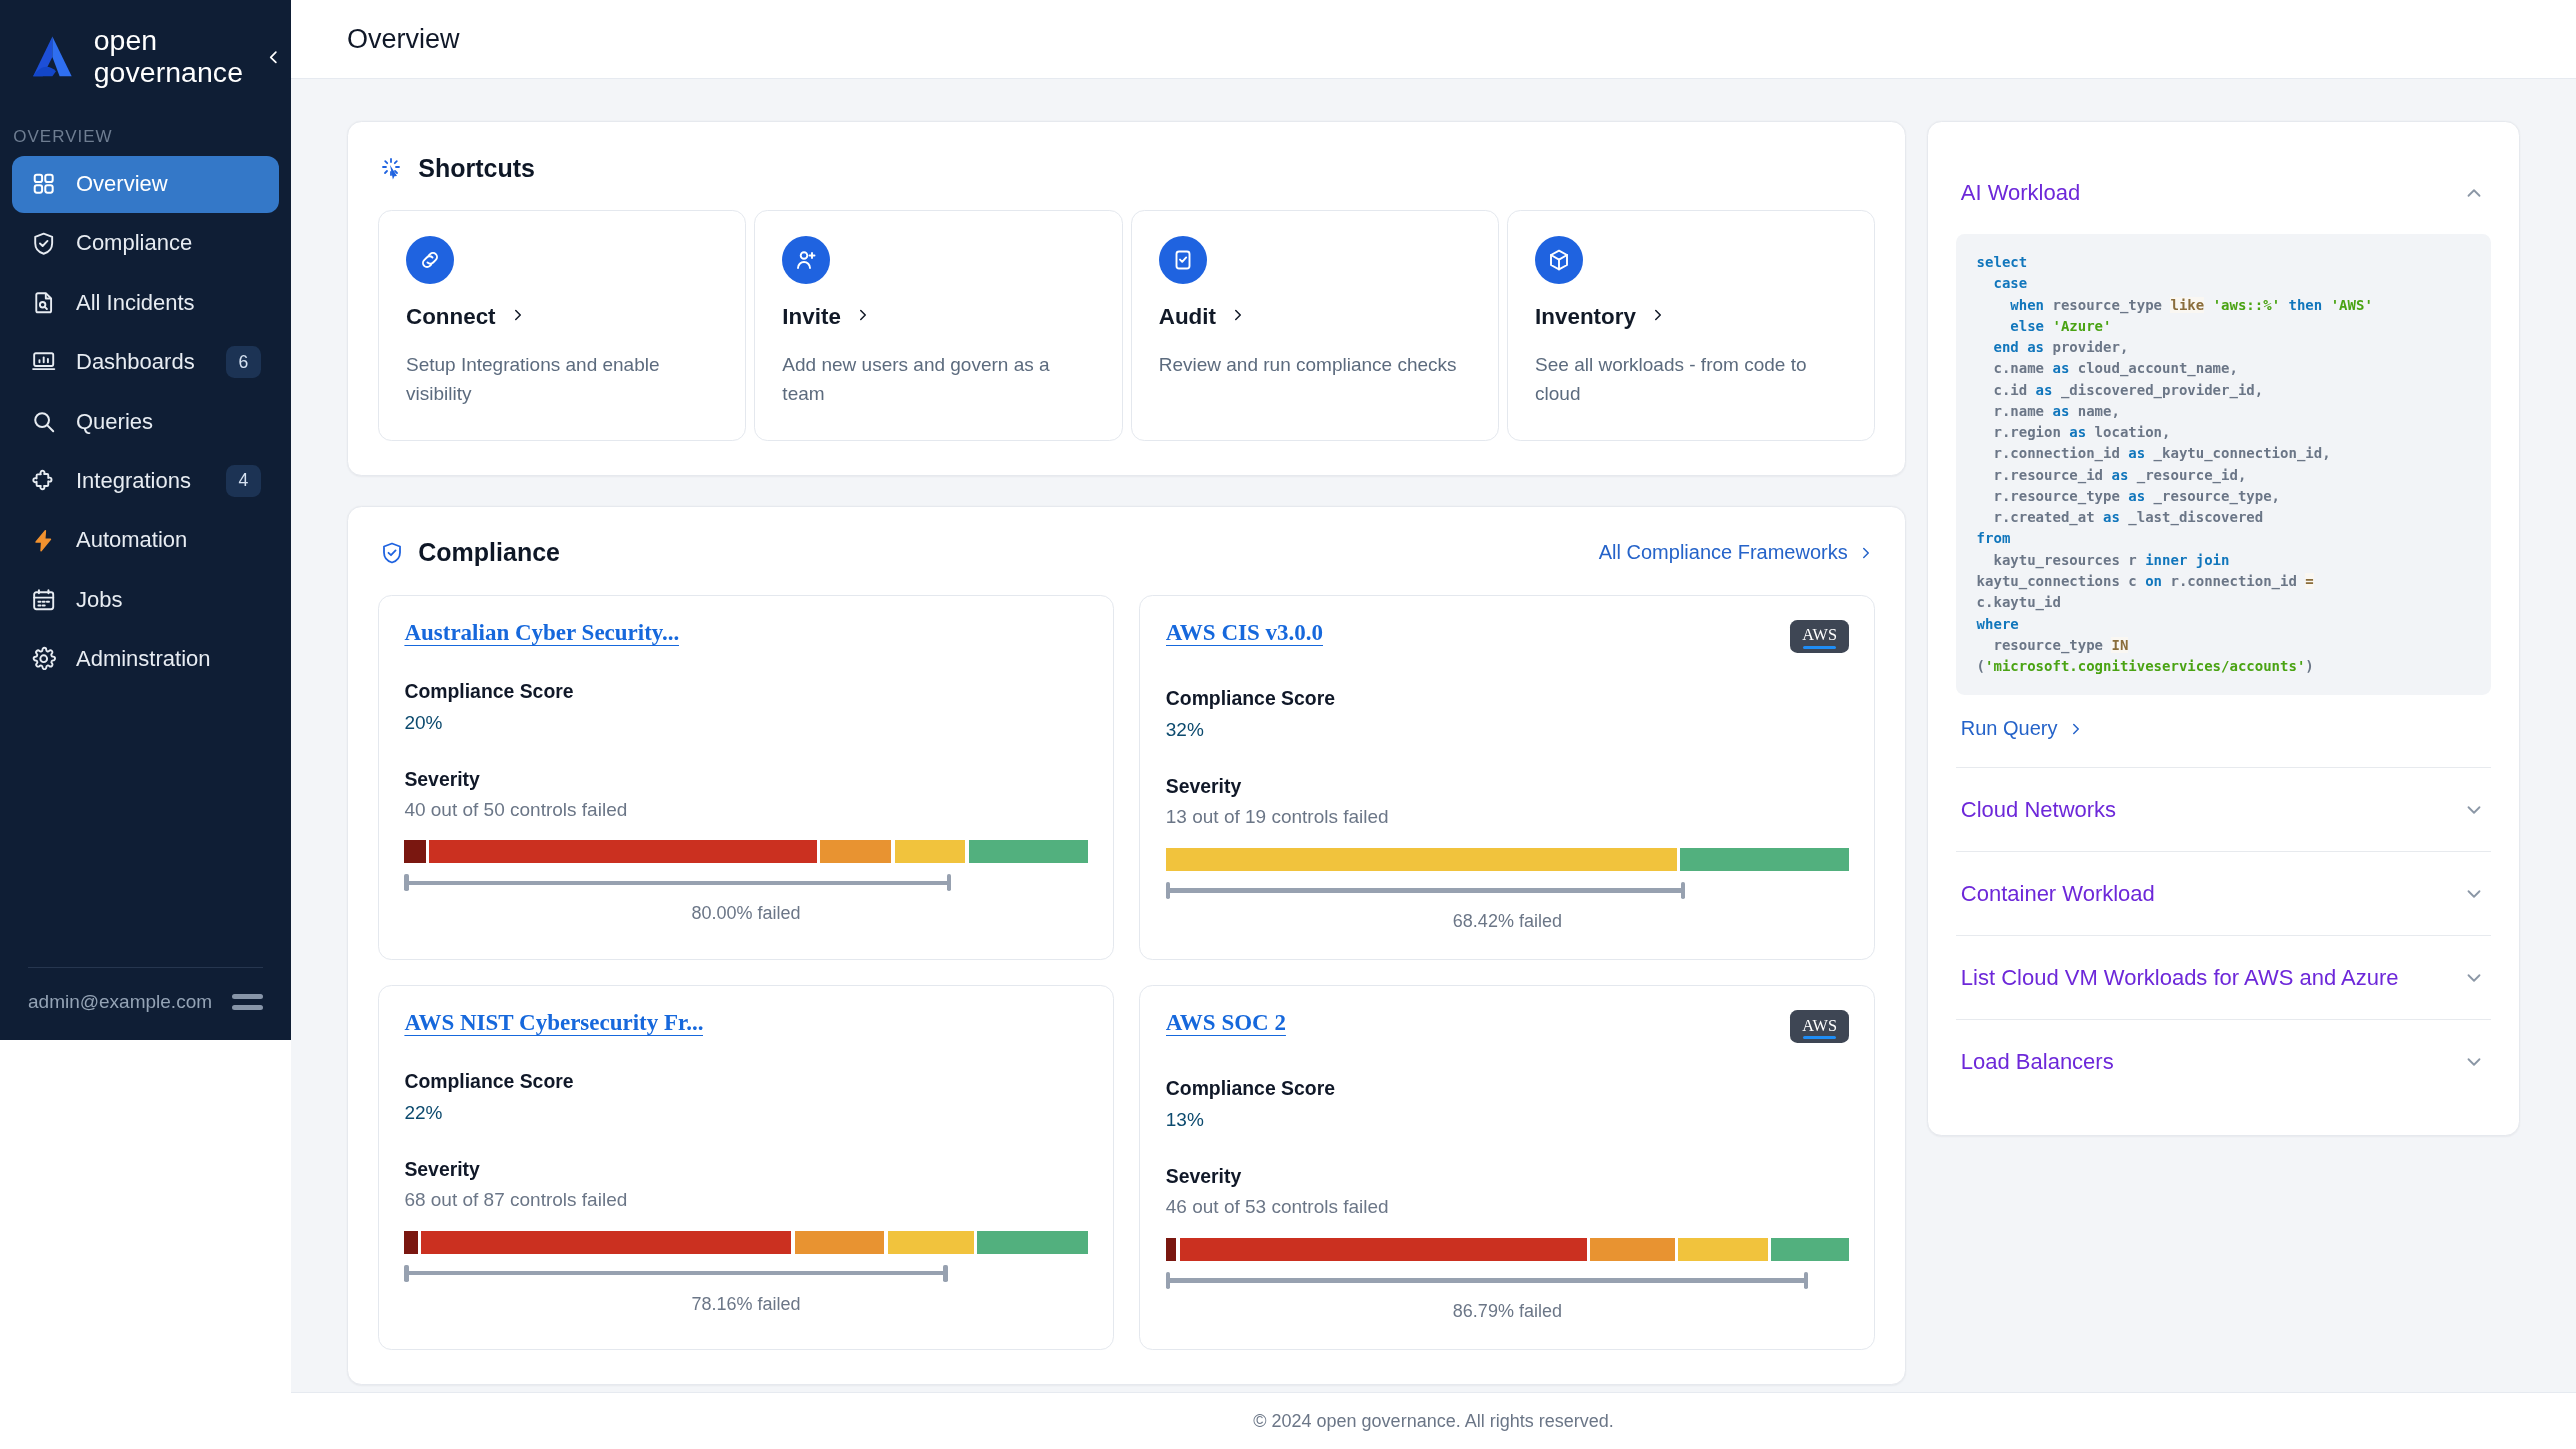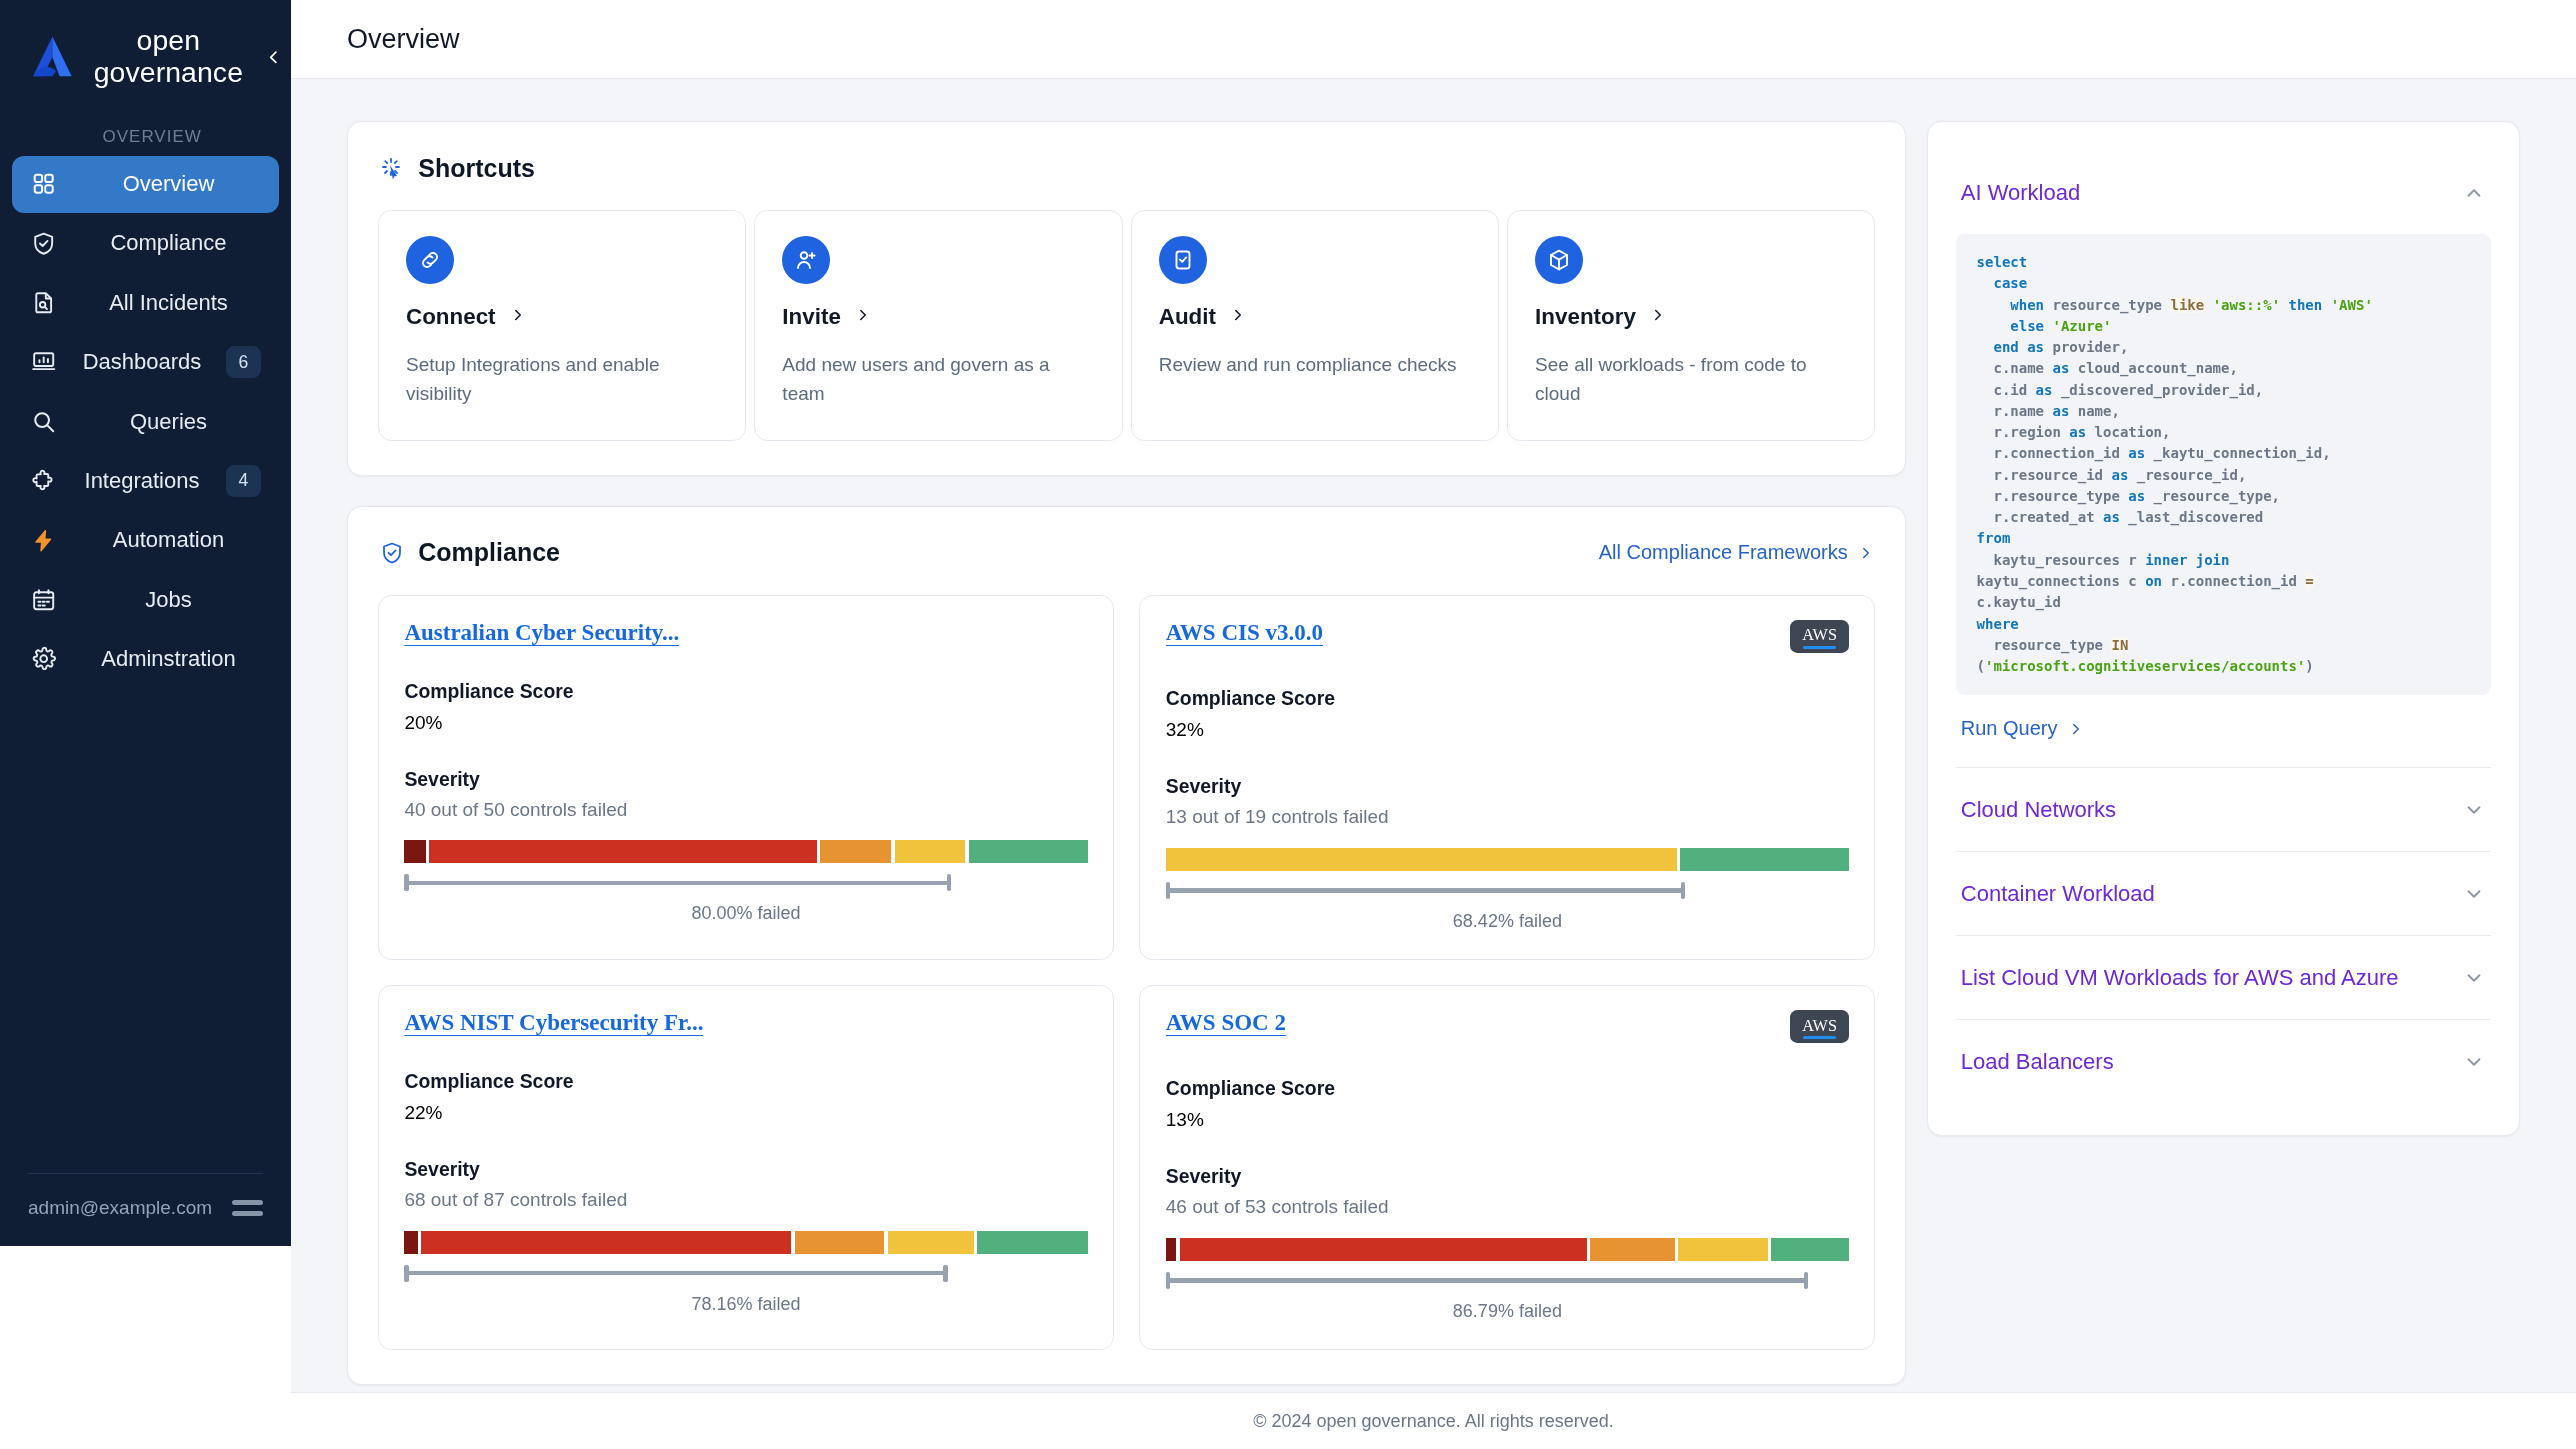--- a/index.html
+++ b/index.html
@@ -6,26 +6,25 @@
   html, body {
     width: 2576px; height: 1449px;
     font-family: "Liberation Sans", sans-serif;
     background: #ffffff;
     overflow: hidden;
   }
   .app { display: flex; width: 2576px; height: 1449px; }
 
   
   .sidebar {
-    width: 291px; height: 1246px;
+    width: 291px; height: 1040px;
     background: #0f1e35;
     display: flex; flex-direction: column;
     flex: 0 0 291px;
     position: relative;
-    text-align: center;
   }
   .brand {
     display: flex; align-items: center;
     padding: 25.4px 24px 0 28px;
     gap: 15.7px;
   }
   .brand-logo { width: 50px; height: 47px; flex: 0 0 50px; }
   .brand-title {
     color: #ffffff; font-size: 28.4px; line-height: 1.12;
     font-weight: 400; letter-spacing: 0.1px;
@@ -142,21 +141,21 @@
   .cf-badge {
     background: #3e4654; color: #ffffff; font-size: 16.3px;
     border-radius: 7.3px; padding: 5.4px 12px 7.9px 12px;
     flex: 0 0 auto; position: relative;
   }
   .cf-badge::after {
     content: ""; position: absolute; left: 13.3px; right: 13.3px; bottom: 4.2px;
     height: 3px; background: #1f8df5; border-radius: 1.8px;
   }
   .cf-label { font-size: 19.4px; color: #101828; font-weight: 700; margin-top: 34px; }
-  .cf-value { font-size: 19px; color: #000000; margin-top: 8.5px; }
+  .cf-value { font-size: 19px; color: #0c4a6e; margin-top: 8.5px; }
   .cf-sub { font-size: 19px; color: #6b7687; margin-top: 8.5px; }
   .sev-bar { display: flex; height: 23px; margin-top: 19.4px; gap: 3.6px; }
   .sev-seg { height: 23px; }
   .sev-axis { position: relative; height: 15.7px; margin-top: 11px; }
   .sev-axis-line { position: absolute; top: 6.7px; height: 4.2px; background: #97a1b0; border-radius: 1.8px; left: 0; }
   .sev-axis-tick { position: absolute; top: 0; width: 4.2px; height: 17px; background: #97a1b0; border-radius: 1.8px; }
   .sev-caption { text-align: center; font-size: 18px; color: #6b7687; margin-top: 13.3px; }
 
   
   .bookmark-panel { padding: 29px 28px 31.5px 28px; }

